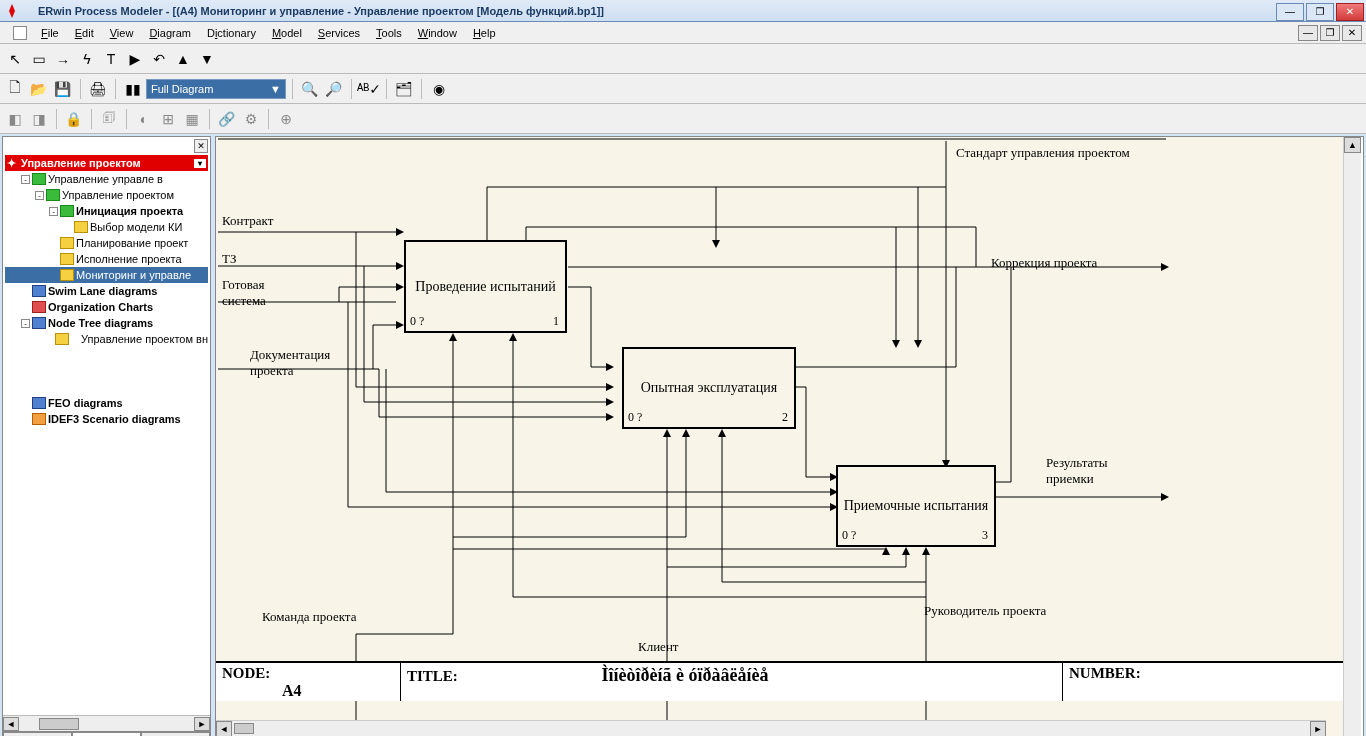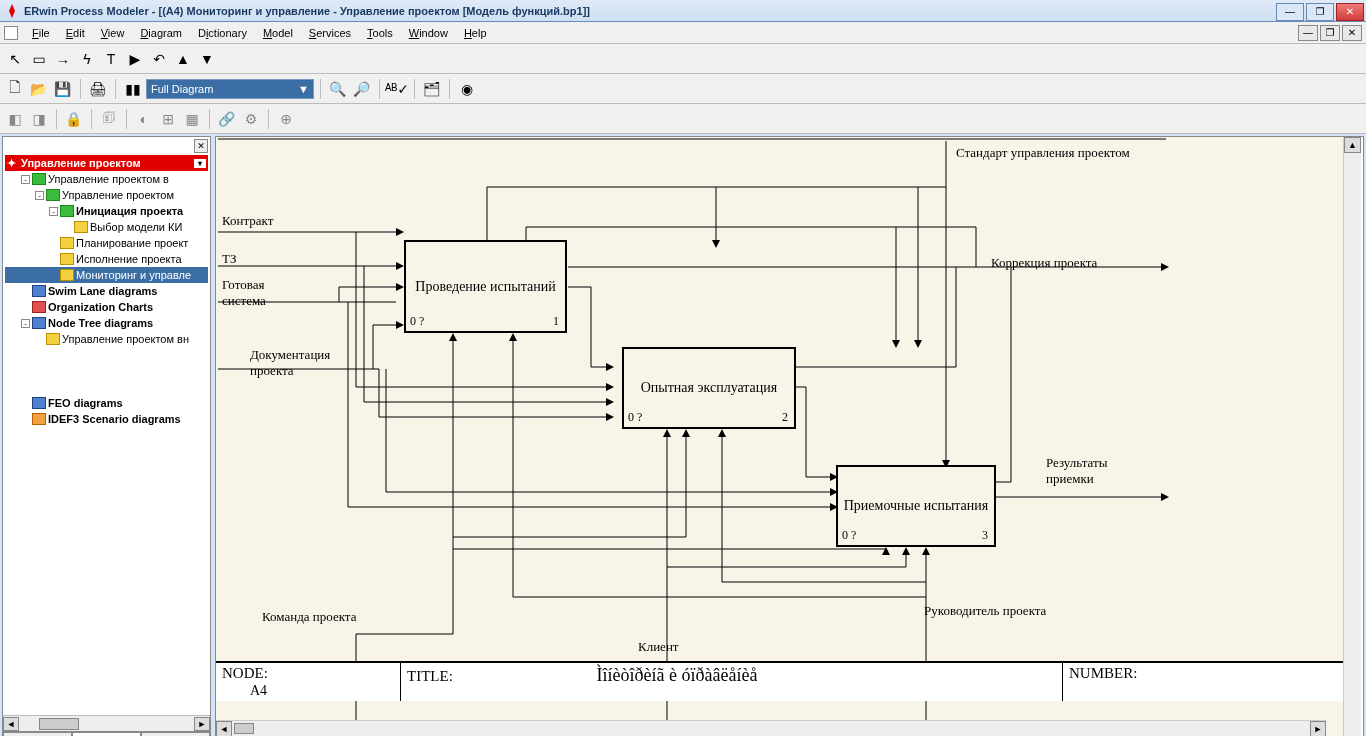--- a/index.html
+++ b/index.html
@@ -13,49 +13,49 @@
     height: 736px;
   }
   .titlebar {
     background: linear-gradient(#e0eaf7,#cddff2);
     height: 22px;
     display: flex;
     align-items: center;
     border-bottom: 1px solid #6a8bb5;
   }
   .titlebar .icon { width:16px; height:16px; margin: 0 4px; }
-  .titlebar .title { flex:1; color:#1b3a63; font-weight:bold; }
+  .titlebar .title { flex:1; color:#1b3a63; font-weight:bold;margin-left:14px; }
   .winbtns { display:flex; }
   .winbtn { width:28px; height:18px; margin:2px 2px 0 0; border:1px solid #6a8bb5; background:#dbe7f5; display:flex; align-items:center; justify-content:center; font-size:10px;}
   .winbtn.close { background:linear-gradient(#f07a7a,#d43c3c); color:#fff; border-color:#a02020;}
   .menubar {
     background:#f0f0f0;
     height:22px;
     display:flex;
     align-items:center;
-    padding-left:4px;
+    padding-left:13px;
     border-bottom:1px solid #bbb;
   }
   .menubar .restore-icon{width:14px;height:14px;margin-right:6px;border:1px solid #888;background:#fff;}
   .menubar .menu { padding:2px 8px; }
   .menubar u{text-decoration:underline;}
   .mdi-btns{margin-left:auto;display:flex;padding-right:4px;}
   .mdi-btn{width:20px;height:16px;border:1px solid #888;background:#e8e8e8;margin-left:2px;display:flex;align-items:center;justify-content:center;font-size:10px;}
   .toolbar {
     background:#f0f0f0;
     height:30px;
     display:flex;
     align-items:center;
     padding:0 4px;
     border-bottom:1px solid #bbb;
     gap:2px;
   }
   .tbtn{width:22px;height:22px;display:flex;align-items:center;justify-content:center;font-size:14px;border:1px solid transparent;}
   .tsep{width:1px;height:20px;background:#bbb;margin:0 4px;}
-  .combo{height:20px;width:168px;background:#fff;border:1px solid #7a98be;display:flex;align-items:center;padding:0 4px;font-size:11px;}
+  .combo{height:20px;width:140px;background:#fff;border:1px solid #7a98be;display:flex;align-items:center;padding:0 4px;font-size:11px;}
   .combo.sel{background:#3a6ea5;color:#fff;}
   .combo .arrow{margin-left:auto;}
   .toolbar3 .tbtn{color:#888;}
   .toolbar3 .tbtn.active{color:#000;}
   .mainarea{display:flex;height:622px;}
   .sidepanel{
     width:209px;
     background:#fff;
     border:1px solid #888;
     margin:2px;
@@ -227,21 +227,21 @@
     <div class="tree">
       <div class="tree-row root" style="padding-left:2px;">
         <span style="width:14px;flex-shrink:0;">✦</span>
         <span style="flex:1;">Управление проектом</span>
         <span style="background:#fff;color:#000;width:12px;font-size:8px;text-align:center;margin-right:2px;">▾</span>
       </div>
       <div id="tree-items">
           <div class="tree-row" style="padding-left: 16px;">
             <span class="sq">-</span>
             <span class="ticon green"></span>
-            <span>Управление проектом в</span>
+            <span>Управление управле в</span>
           </div>
           <div class="tree-row" style="padding-left: 30px;">
             <span class="sq">-</span>
             <span class="ticon green"></span>
             <span>Управление проектом</span>
           </div>
           <div class="tree-row" style="padding-left: 44px;">
             <span class="sq">-</span>
             <span class="ticon green"></span>
             <span style="font-weight: bold;">Инициация проекта</span>
@@ -274,21 +274,21 @@
           <div class="tree-row" style="padding-left: 16px;">
             <span style="width: 11px; flex-shrink: 0;"></span>
             <span class="ticon red"></span>
             <span style="font-weight: bold;">Organization Charts</span>
           </div>
           <div class="tree-row" style="padding-left: 16px;">
             <span class="sq">-</span>
             <span class="ticon blue"></span>
             <span style="font-weight: bold;">Node Tree diagrams</span>
           </div>
-          <div class="tree-row" style="padding-left: 30px;">
+          <div class="tree-row" style="padding-left: 30px; justify-content: space-between;">
             <span style="width: 11px; flex-shrink: 0;"></span>
             <span class="ticon yellow"></span>
             <span>Управление проектом вн</span>
           </div>
           <div class="tree-row" style="padding-left: 16px; margin-top: 48px;">
             <span style="width: 11px; flex-shrink: 0;"></span>
             <span class="ticon blue"></span>
             <span style="font-weight: bold;">FEO diagrams</span>
           </div>
           <div class="tree-row" style="padding-left: 16px;">
@@ -435,24 +435,24 @@
         <div>Опытная эксплуатация</div>
         <div class="corner left">0 ?</div>
         <div class="corner right">2</div>
       </div>
       <div class="actbox" style="left:620px;top:328px;width:160px;height:82px;">
         <div>Приемочные испытания</div>
         <div class="corner left">0 ?</div>
         <div class="corner right">3</div>
       </div>
 
-      <div class="footer-strip" style="top:524px;height:40px;">
+      <div class="footer-strip" style="top:524px;height:40px;font-weight:bold;">
         <div class="footer-cell" style="width:185px;">
           <span>NODE:</span><br>
-          <span style="font-size:14px;margin-left:28px;">A4</span>
+          <span style="font-size:16px;margin-left:60px;">A4</span>
         </div>
         <div class="footer-cell" style="flex:1;">
           <span>TITLE:</span>
           <span style="font-size:18px;margin-left:140px;">Ìîíèòîðèíã è óïðàâëåíèå</span>
         </div>
         <div class="footer-cell" style="width:280px;border-right:none;">
           <span>NUMBER:</span>
         </div>
       </div>
 

